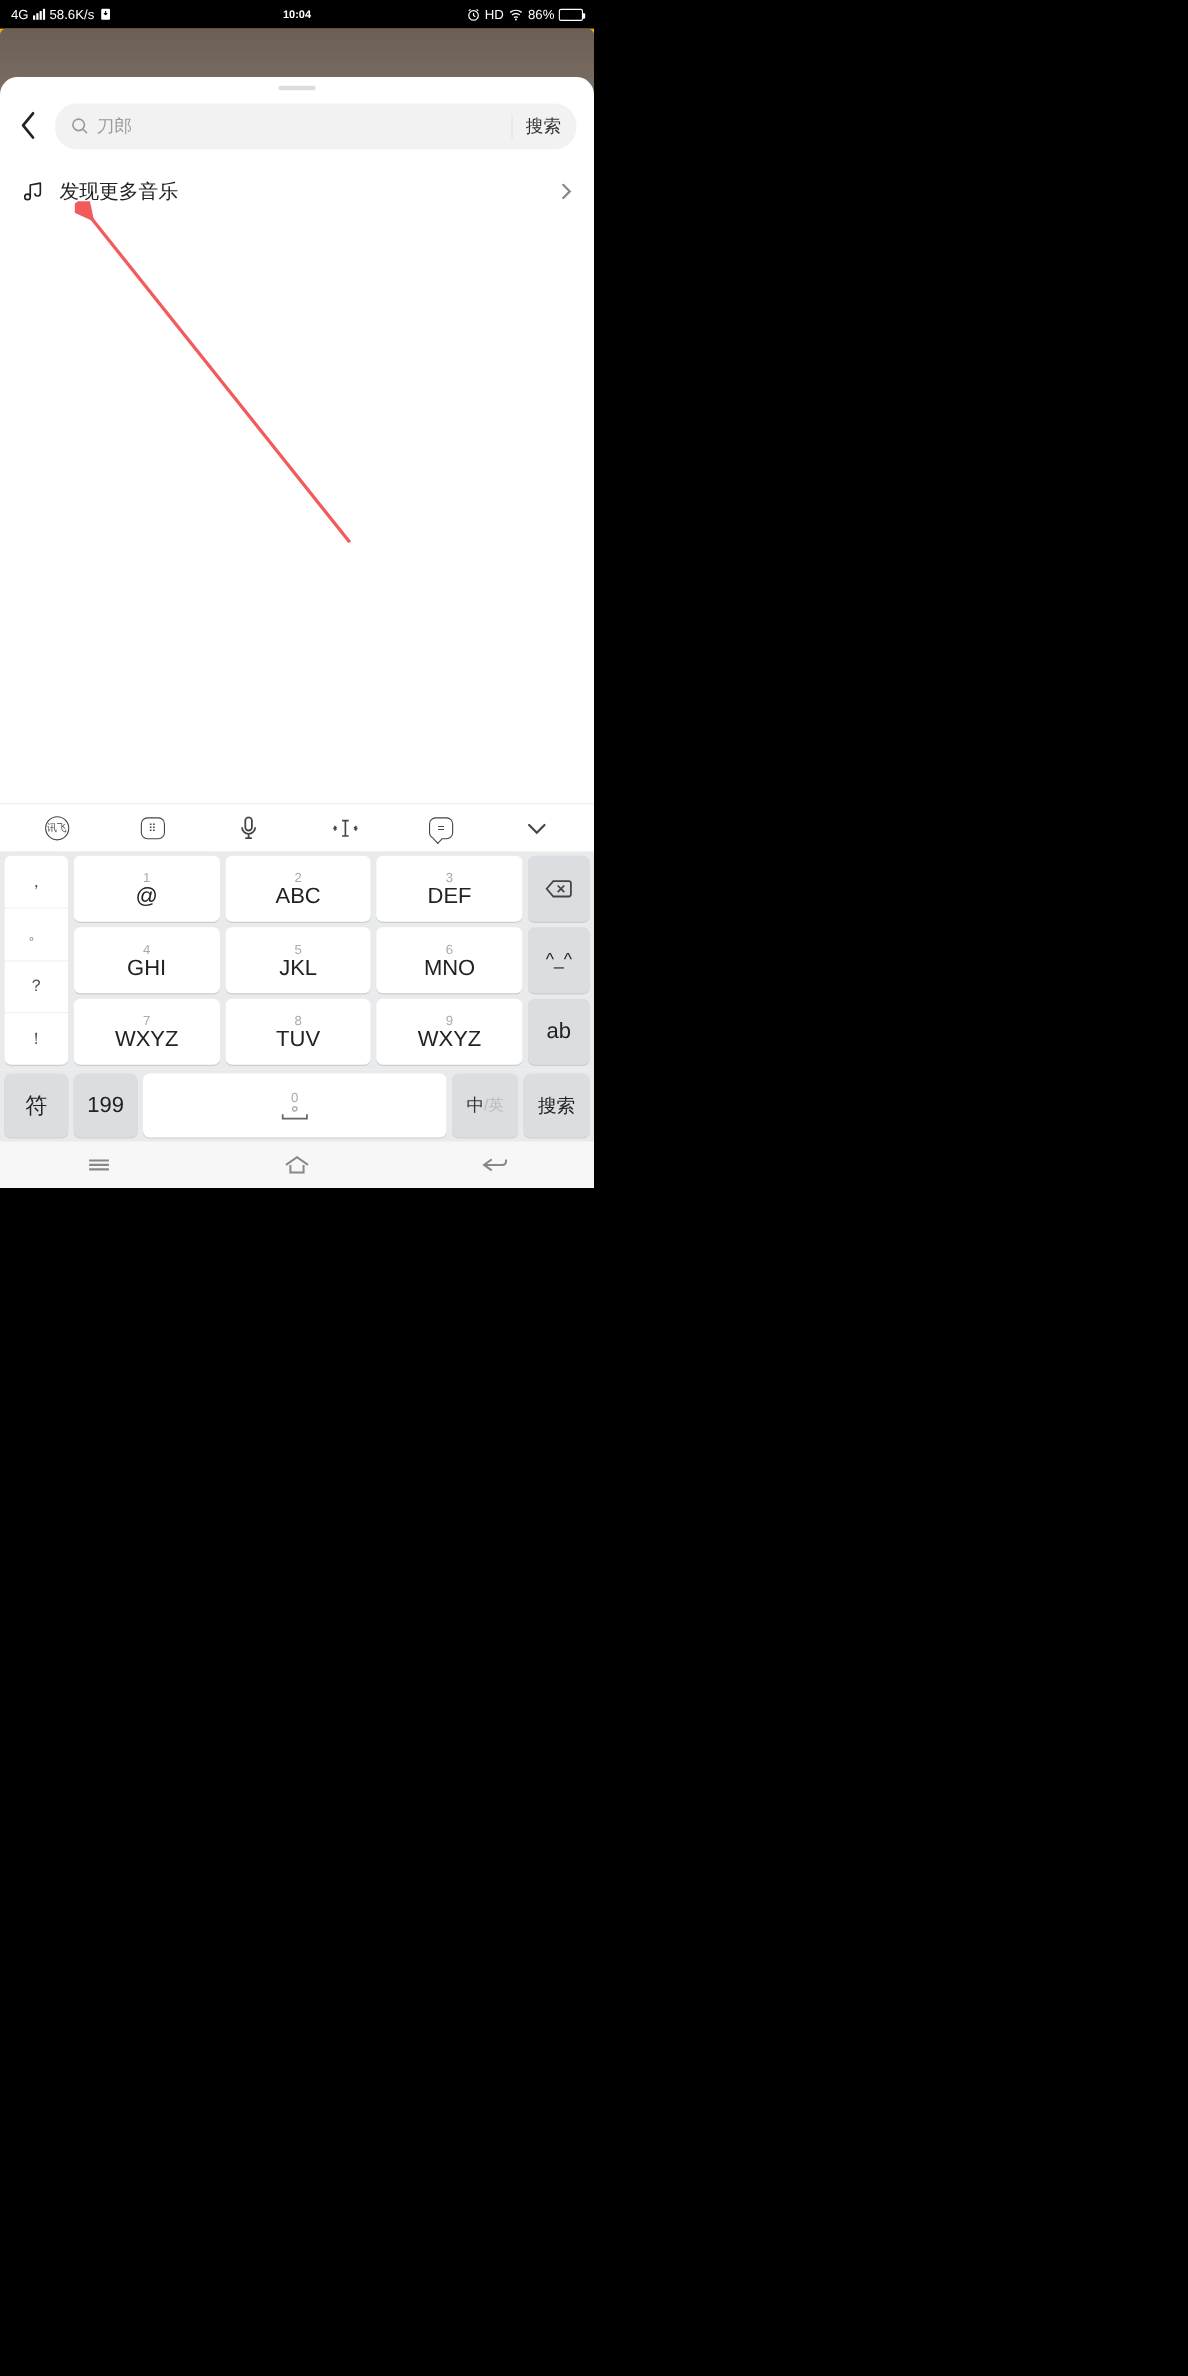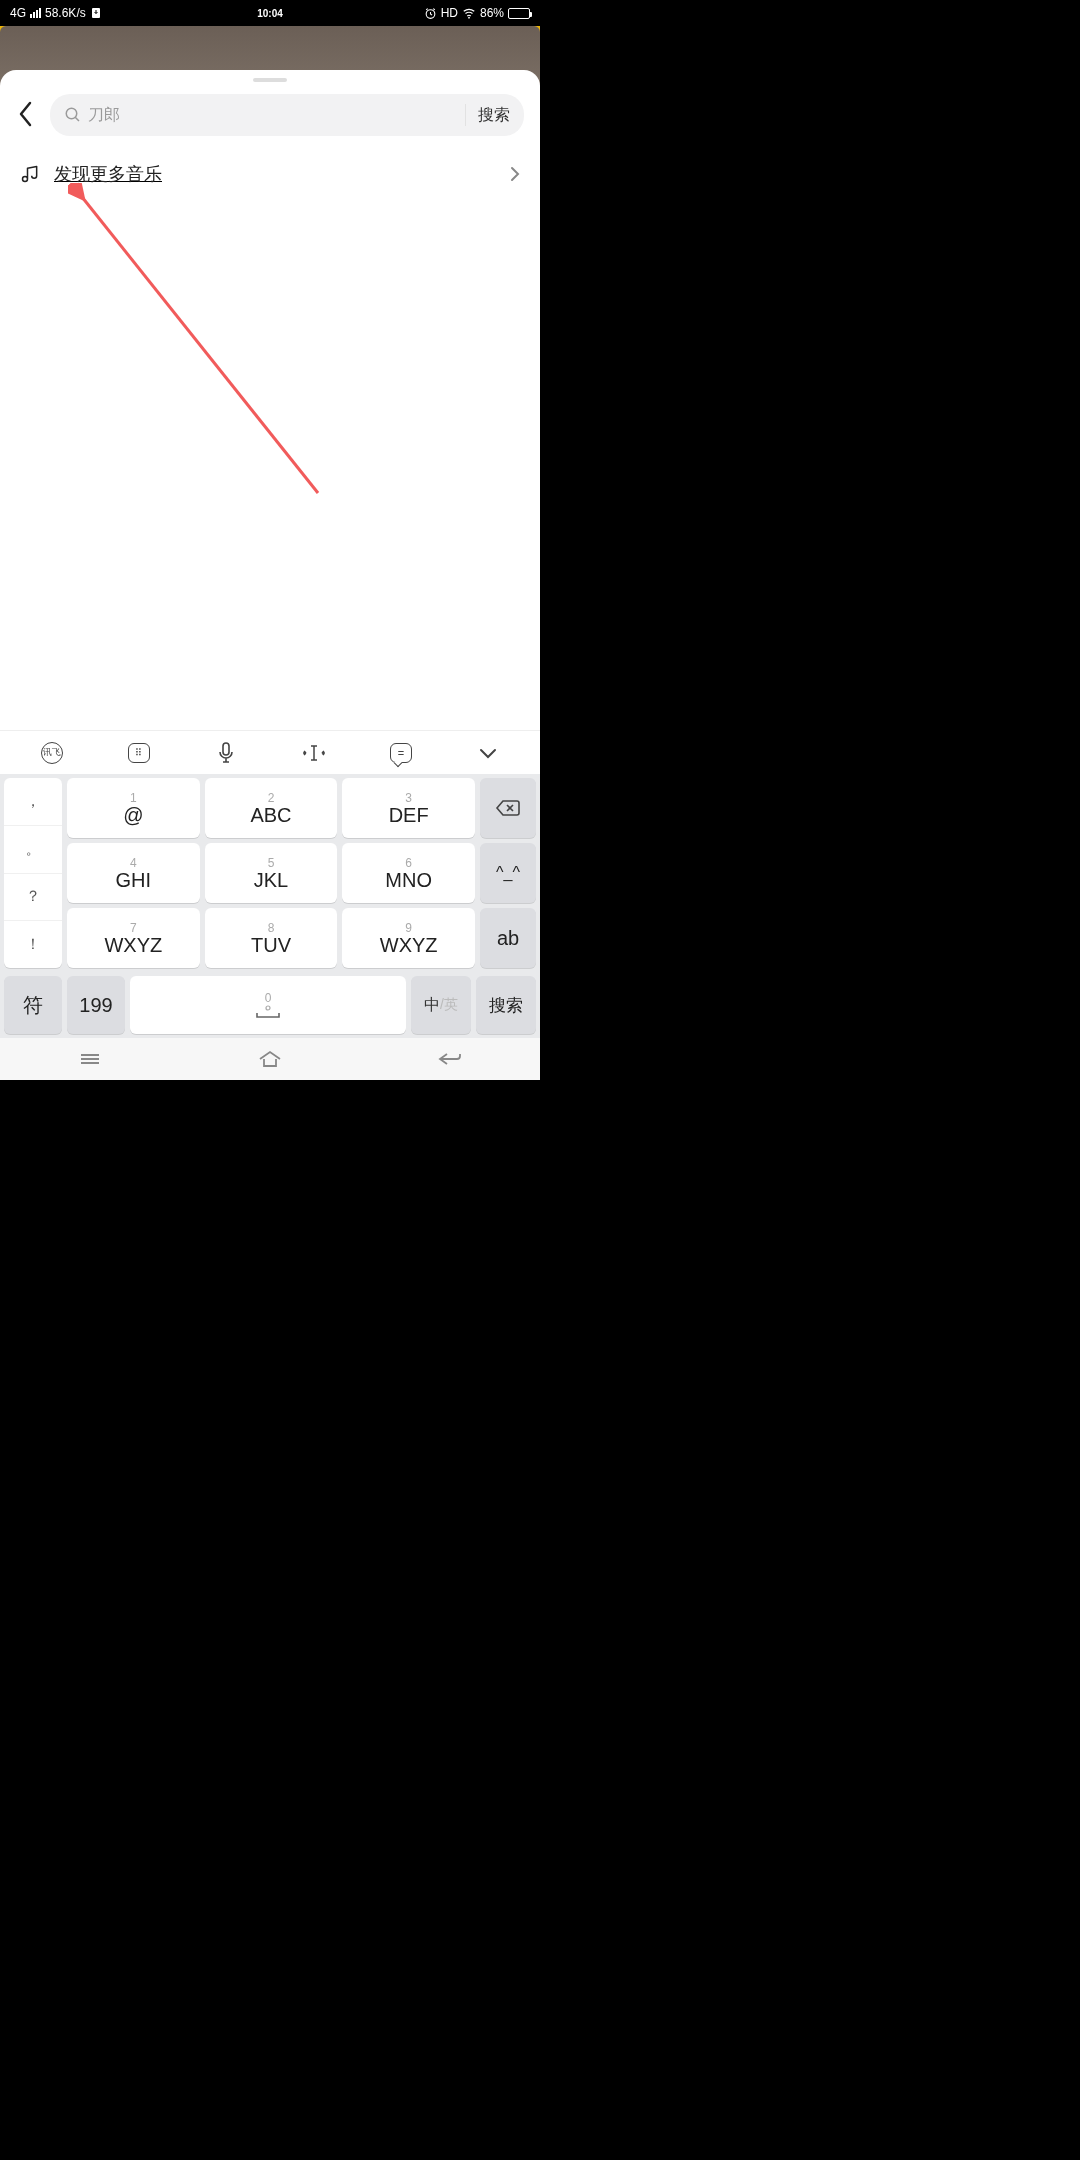--- a/index.html
+++ b/index.html
@@ -27,21 +27,21 @@
 .sheet-handle { width:34px; height:4px; background:#ddd; border-radius:2px; margin: 8px auto 4px; }
 
 
 .search-row { display:flex; align-items:flex-start; gap:10px; padding: 8px 16px 10px 12px; }
 .back-chevron { width:28px; height:40px; display:flex; align-items:center; justify-content:center; }
 .search-box { flex:1; height:42px; background:#f2f2f3; border-radius:20px; display:flex; align-items:center; padding: 0 10px 0 14px; }
 .search-placeholder { color:#9a9a9a; font-size:16px; margin-left:6px; }
 .search-btn { color:#333; font-size:16px; padding: 0 4px 0 12px; border-left:1px solid #e2e2e2; margin-left:6px; height:22px; display:flex; align-items:center; }
 
 
-.discover-row { display:flex; align-items:center; padding: 16px 20px; gap:14px;text-decoration:underline; }
+.discover-row { display:flex; align-items:center; padding: 16px 20px; gap:14px; }
 .discover-text { font-size:18px; color:#222; flex:1; }
 .chevron-right { color:#888; }
 
 
 .annotation-arrow { position:absolute; top:113px; left:68px; pointer-events:none; }
 
 
 .kbd-wrap { position:absolute; left:0; right:0; bottom:0; background:#fff; }
 .kbd-toolbar { height:44px; border-top:1px solid #eee; display:flex; align-items:center; justify-content:space-around; padding: 14px 8px; }
 .kbd-toolbar .tb-item { width:40px; height:40px; display:flex; align-items:center; justify-content:center; color:#444; }

